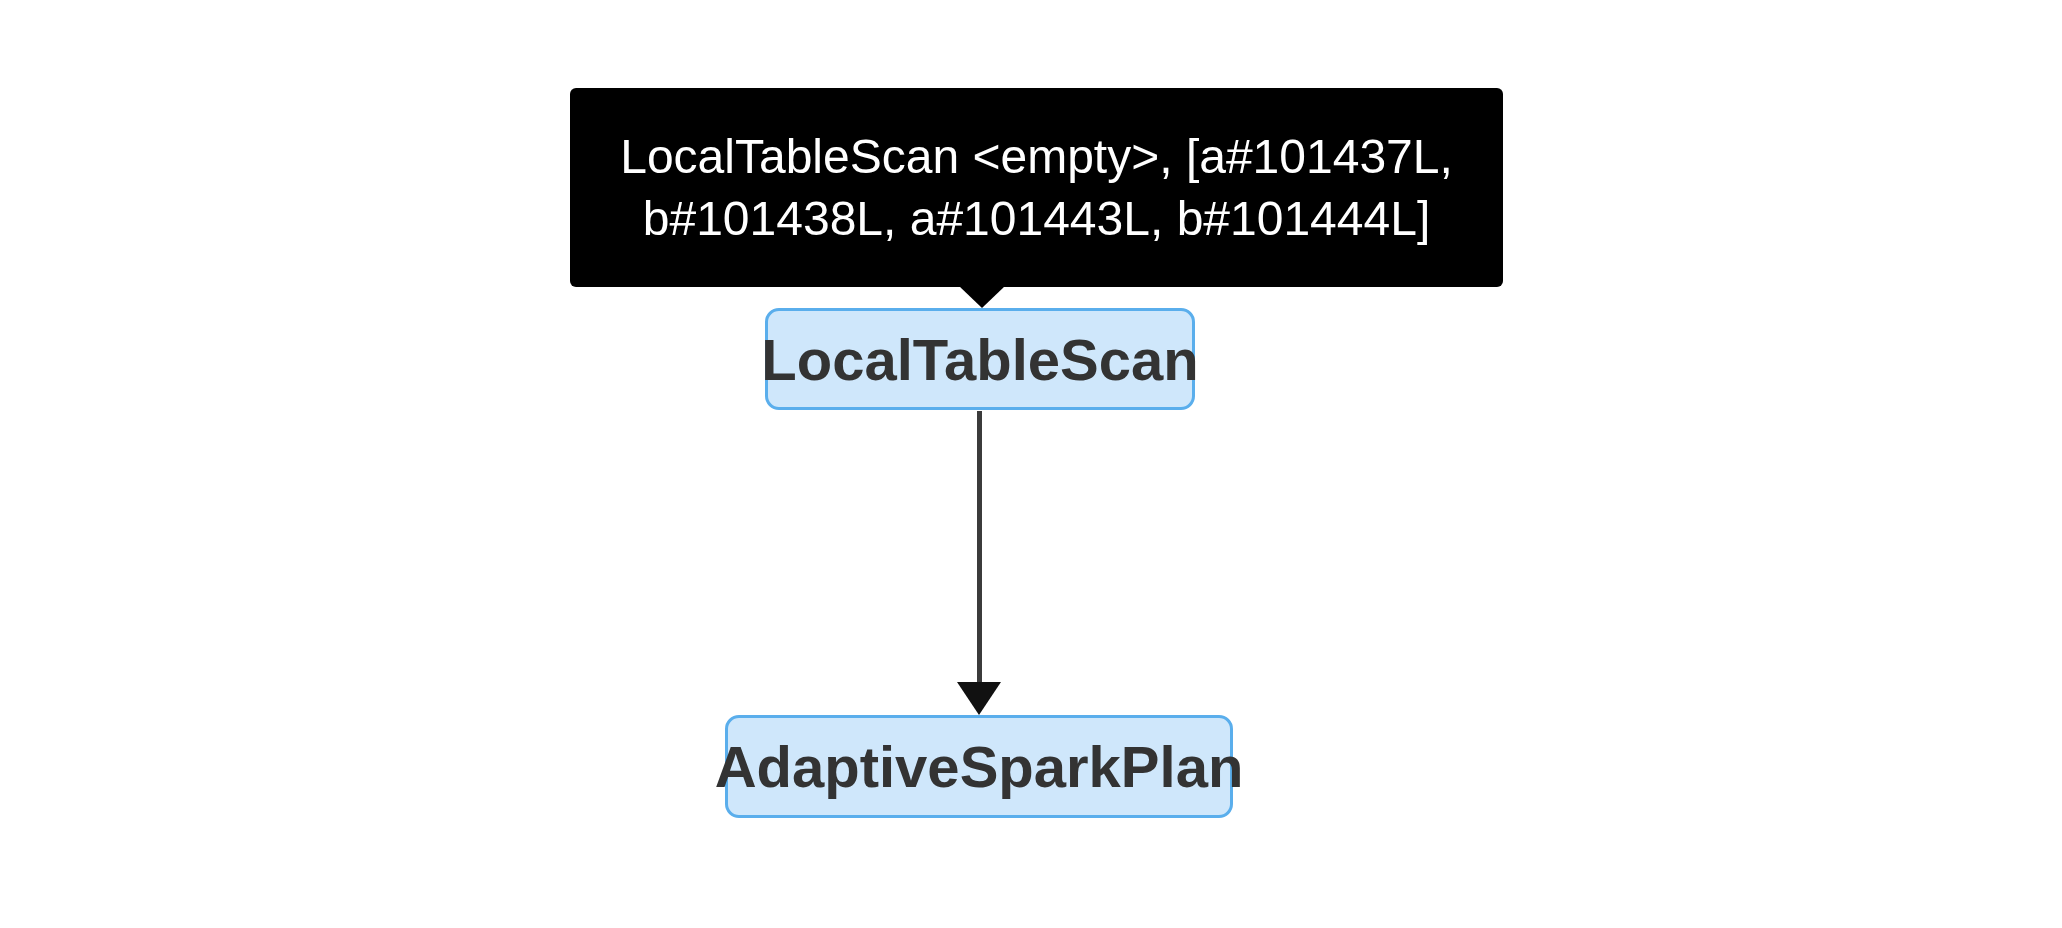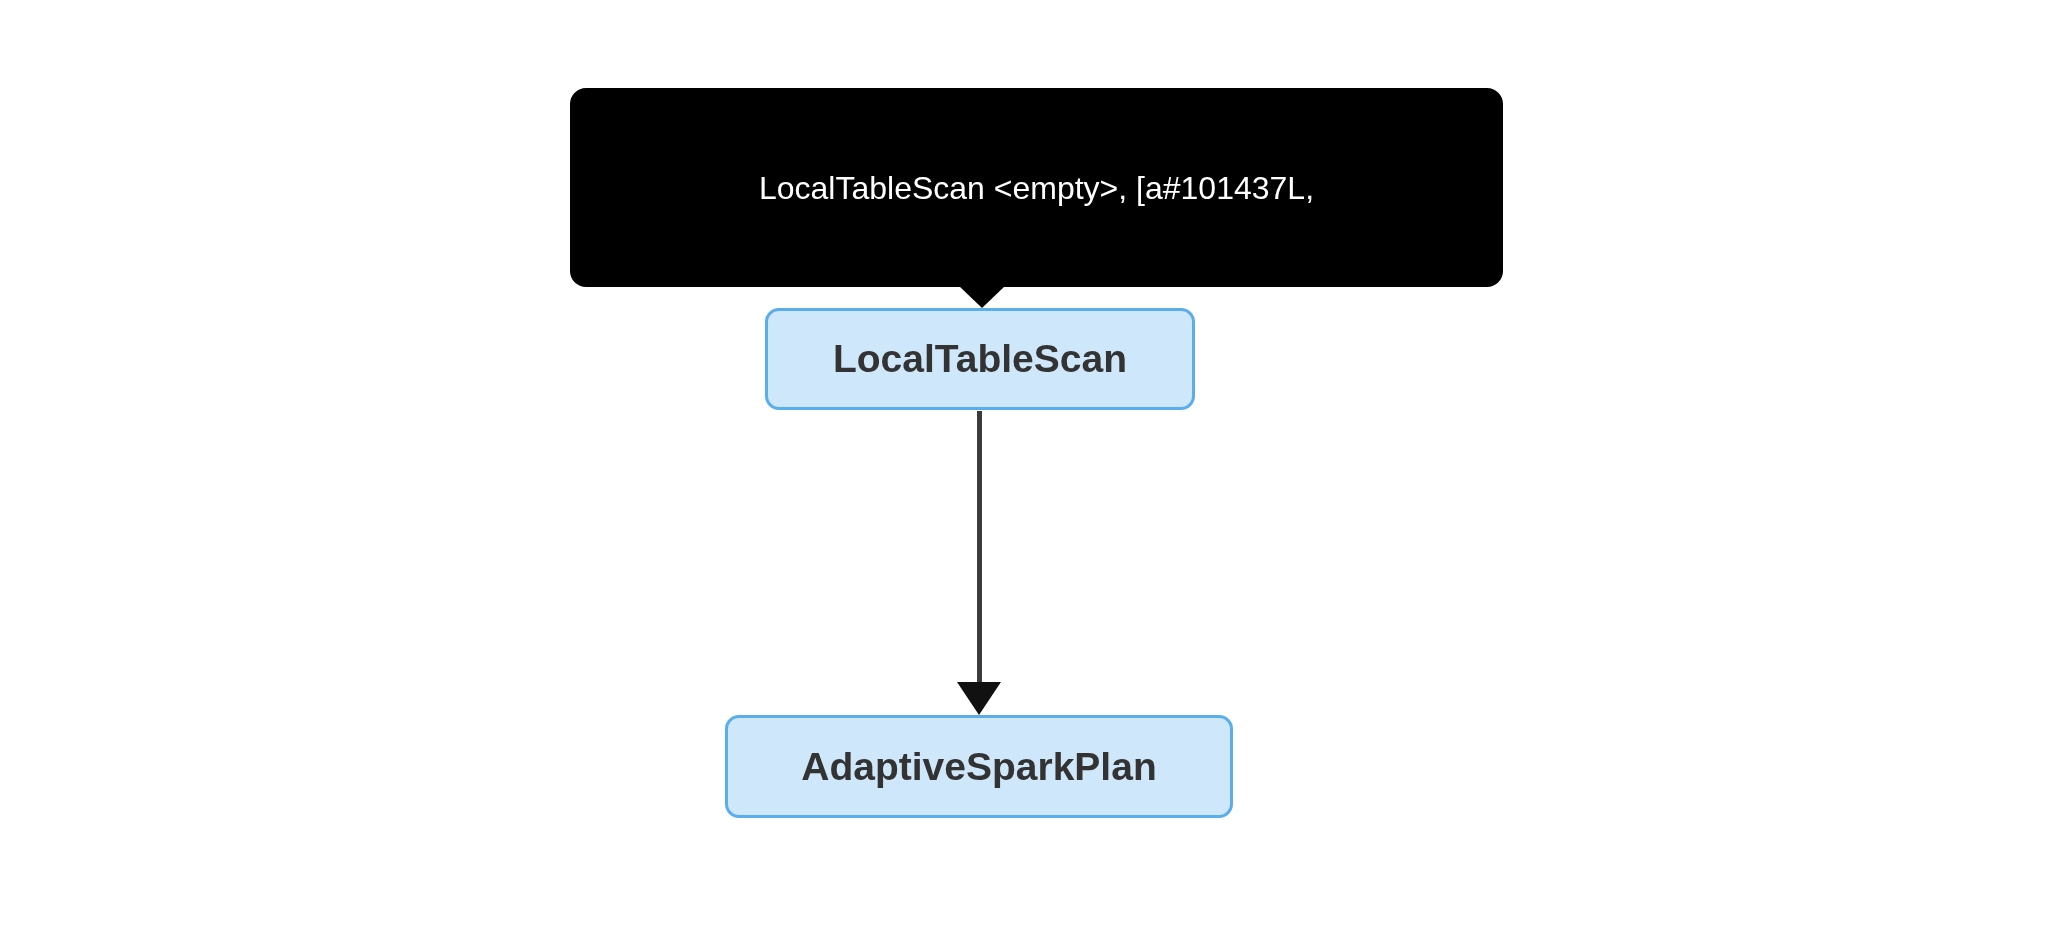--- a/index.html
+++ b/index.html
@@ -20,27 +20,27 @@
   .tooltip {
     position: absolute;
     left: 570px;
     top: 88px;
     width: 933px;
     height: 199px;
     box-sizing: border-box;
     padding: 0 33px;
     background: var(--tooltip-bg, #000);
     color: var(--tooltip-text, #fff);
-    border-radius: 16px;
+    border-radius: 6px;
     display: flex;
     flex-direction: column;
     justify-content: center;
     align-items: center;
     text-align: center;
-    font-size: 32px;
+    font-size: 48px;
     line-height: 62px;
     font-weight: 400;
   }
   .tooltip-line {
     white-space: nowrap;
   }
   .tooltip-arrow {
     position: absolute;
     left: 959px;
     top: 286px;
@@ -55,21 +55,21 @@
   .node {
     position: absolute;
     box-sizing: border-box;
     display: flex;
     align-items: center;
     justify-content: center;
     background: var(--node-fill, #cfe7fb);
     border: 3px solid var(--node-border, #5aaeec);
     border-radius: 14px;
     color: var(--node-text, #333);
-    font-size: 39px;
+    font-size: 58px;
     font-weight: 700;
     white-space: nowrap;
   }
   .node-localtablescan {
     left: 765px;
     top: 308px;
     width: 430px;
     height: 102px;
   }
   .node-adaptivesparkplan {
@@ -100,20 +100,21 @@
     border-top: 33px solid var(--arrowhead, #111);
   }
 </style>
 </head>
 <body>
 
 <div class="stage">
 
   <div class="tooltip">
     <div class="tooltip-line">LocalTableScan &lt;empty&gt;, [a#101437L,</div>
+    <div class="tooltip-line">b#101438L, a#101443L, b#101444L]</div>
   </div>
   <div class="tooltip-arrow"></div>
 
   <div class="node node-localtablescan">
     <span>LocalTableScan</span>
   </div>
 
   <div class="edge-line"></div>
   <div class="edge-arrowhead"></div>
 

